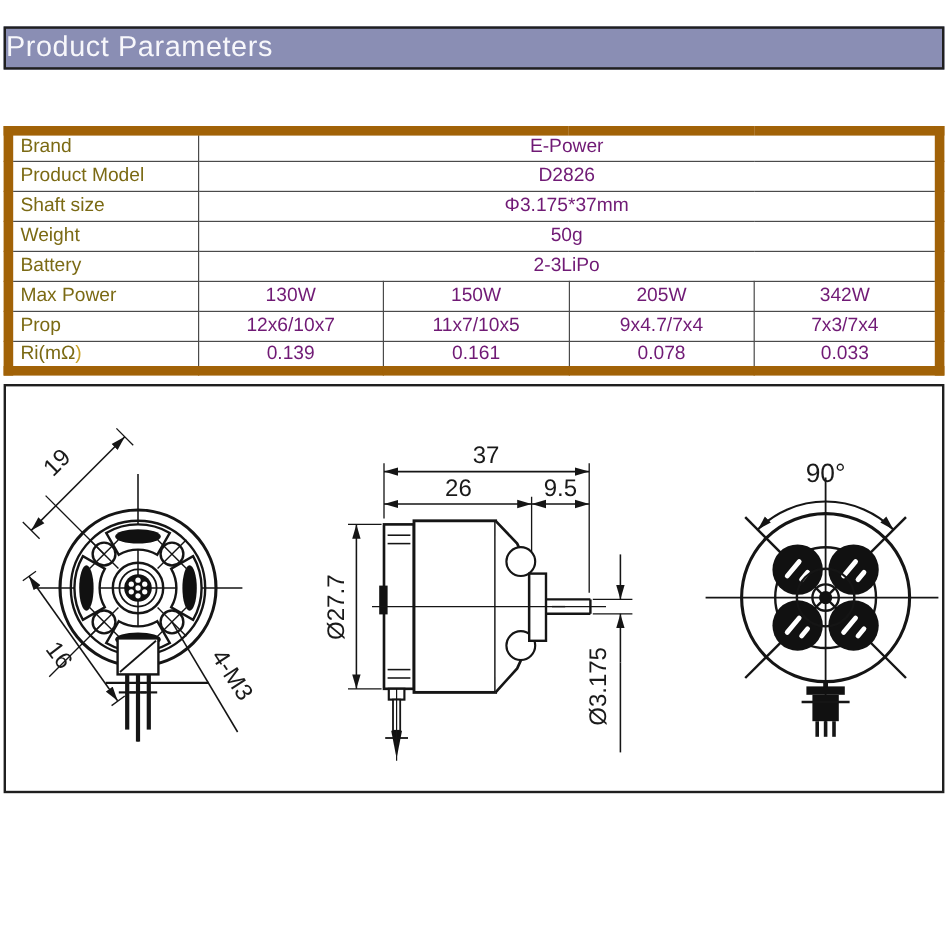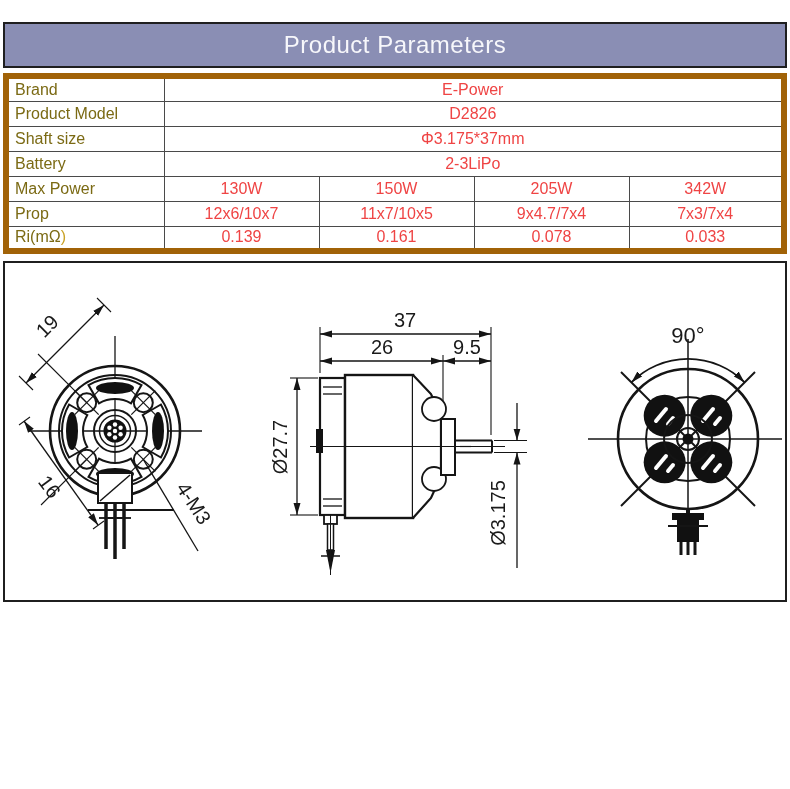--- a/index.html
+++ b/index.html
@@ -5,40 +5,41 @@
   * { margin:0; padding:0; box-sizing:border-box; }
   html,body { background:#ffffff; }
   body {
     width:790px; height:789px;
     font-family:"Liberation Sans", sans-serif;
     position:relative; overflow:hidden;
   }
   .page { padding:22px 3px 0 3px; }
 
   .band {
-    height:46px; border:2px solid #1f1f1f; background:#8A8EB4;
-    display:flex; align-items:center; justify-content:center;
+    height:36px; border:2px solid #1f1f1f; background:#8A8EB4;
+    display:flex; align-items:center; 
   }
   .band .band-title {
     color:#f7f7fb; font-size:24px; letter-spacing:0.5px;
   }
 
   .gap5 { height:5px; }
   .gap2 { height:2px; }
 
   table.params {
     width:100%; border-collapse:collapse; table-layout:fixed;
-    border:6px solid #a16207;
+    border:8px solid #a16207;
+    margin-top:42px;
   }
   table.params td {
     border:1px solid #4a4a4a;
     height:25px; font-size:16px; overflow:hidden; white-space:nowrap;
   }
   td.lbl { color:#7B6A14; text-align:left; padding-left:6px; }
-  td.val { color:#ef4444; text-align:center; }
+  td.val { color:#701a75; text-align:center; }
   .paren { color:#C9A227; }
 
   .drawing-area {
     height:341px; border:2px solid #1f1f1f; background:#ffffff;
     display:flex; align-items:stretch;
   }
   .drawing-area svg { display:block; flex:0 0 auto; }
 
   svg line, svg circle, svg path, svg rect, svg ellipse { vector-effect:none; }
   .stroked { stroke:#151515; fill:none; }
@@ -68,20 +69,24 @@
         <td class="lbl">Brand</td>
         <td class="val" colspan="4">E-Power</td>
       </tr>
       <tr>
         <td class="lbl">Product Model</td>
         <td class="val" colspan="4">D2826</td>
       </tr>
       <tr>
         <td class="lbl">Shaft size</td>
         <td class="val" colspan="4">Φ3.175*37mm</td>
+      </tr>
+      <tr>
+        <td class="lbl">Weight</td>
+        <td class="val" colspan="4">50g</td>
       </tr>
       <tr>
         <td class="lbl">Battery</td>
         <td class="val" colspan="4">2-3LiPo</td>
       </tr>
 
       <tr>
         <td class="lbl">Max Power</td>
         <td class="val">130W</td>
         <td class="val">150W</td>

